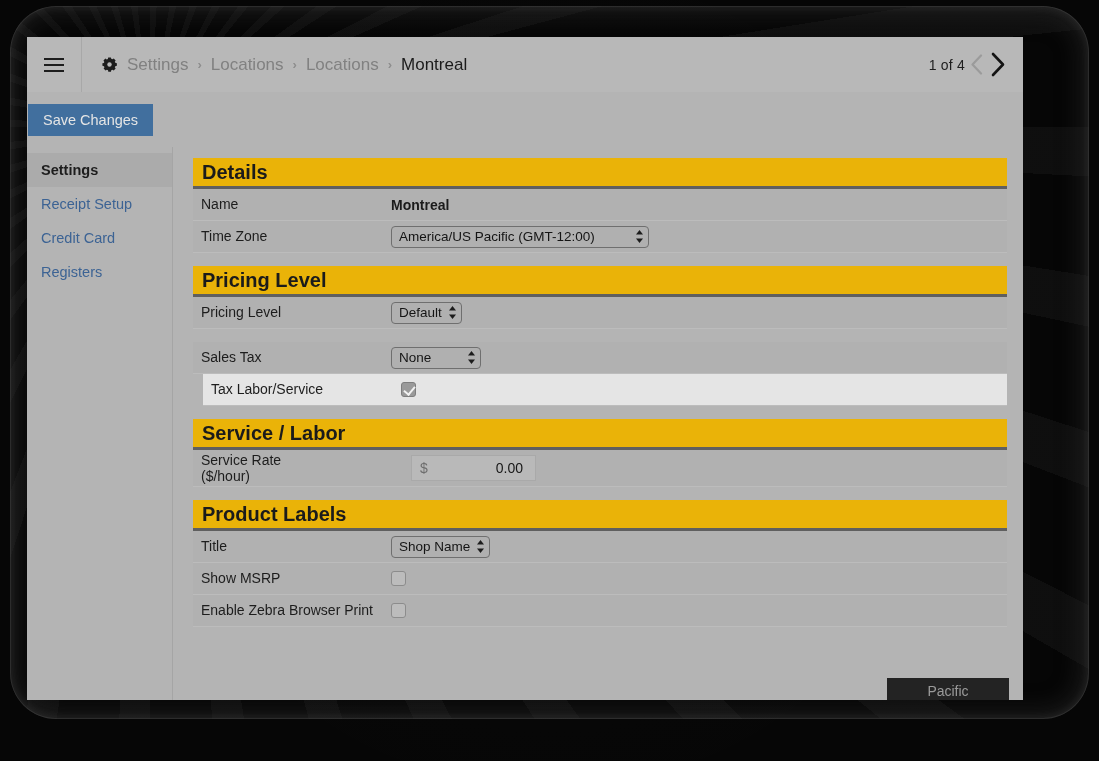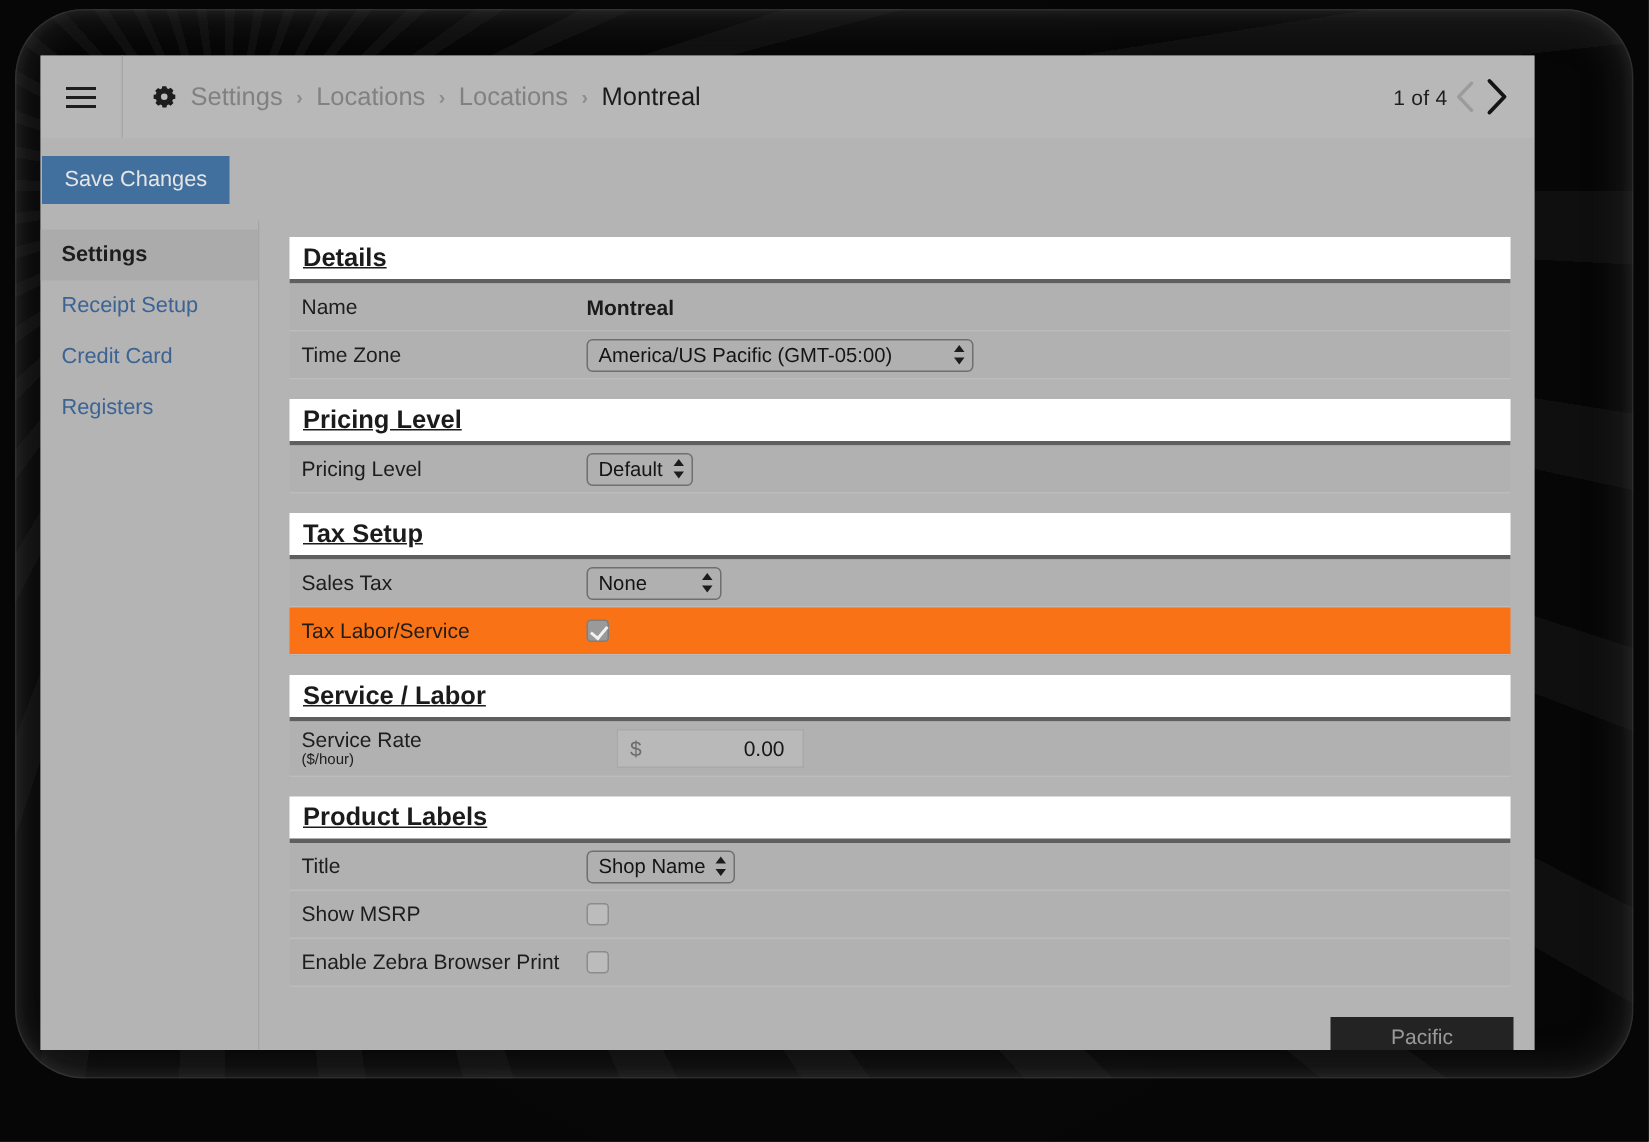--- a/index.html
+++ b/index.html
@@ -165,49 +165,48 @@
   .content {
     flex: 1 1 auto;
     background: #b4b4b4;
     padding: 11px 16px 0 20px;
     overflow: hidden;
     position: relative;
   }
 
   
   .sect-head {
-    background: #ffffff;
+    background: #eab308;
     border-bottom: 3px solid #5f5f5f;
     height: 31px;
     display: flex;
     align-items: center;
     padding-left: 9px;
-    font-size: 17px;
+    font-size: 20px;
     font-weight: bold;
     color: #1b1b1b;
-    text-decoration: underline;
   }
   .row {
     height: 32px;
     display: flex;
     align-items: center;
     border-bottom: 1px solid #bcbcbc;
     background: #b1b1b1;
     font-size: 14px;
     color: #1d1d1d;
   }
   .row.tall { height: 37px; align-items: center; gap: 20px; }
-  .row.hover { background: #f97316; }
+  .row.hover { background: #e5e5e5; margin-left: 10px; }
   .row-label {
     width: 198px;
     flex: 0 0 198px;
     padding-left: 8px;
     line-height: 1.16;
   }
-  .row-label small { display: block; font-size: 10px; }
+  .row-label small { display: block; font-size: 14px; }
   .row-value { flex: 1 1 auto; display: flex; align-items: center; }
   .val-strong { font-weight: bold; font-size: 14px; color: #1b1b1b; }
   .sect-gap { height: 13px; }
 
   
   .sel {
     display: inline-flex;
     align-items: center;
     height: 22px;
     background: #b0b0b0;
@@ -351,21 +350,21 @@
       <div class="row">
         <div class="row-label">Name</div>
         <div class="row-value">
           <span class="val-strong">Montreal</span>
         </div>
       </div>
       <div class="row">
         <div class="row-label">Time Zone</div>
         <div class="row-value">
           <div class="sel wide">
-            <span class="txt">America/US Pacific (GMT-05:00)</span>
+            <span class="txt">America/US Pacific (GMT-12:00)</span>
             <svg class="updown" viewBox="0 0 9 15">
               <path d="M4.5 1 8 5.6H1z" fill="#1c1c1c"></path>
                 <path d="M4.5 14 1 9.4h7z" fill="#1c1c1c"></path>
             </svg>
           </div>
         </div>
       </div>
 
       <div class="sect-gap"></div>
 
@@ -378,21 +377,20 @@
             <svg class="updown" viewBox="0 0 9 15">
               <path d="M4.5 1 8 5.6H1z" fill="#1c1c1c"></path>
                 <path d="M4.5 14 1 9.4h7z" fill="#1c1c1c"></path>
             </svg>
           </div>
         </div>
       </div>
 
       <div class="sect-gap"></div>
 
-      <div class="sect-head">Tax Setup</div>
       <div class="row">
         <div class="row-label">Sales Tax</div>
         <div class="row-value">
           <div class="sel mid">
             <span class="txt">None</span>
             <svg class="updown" viewBox="0 0 9 15">
               <path d="M4.5 1 8 5.6H1z" fill="#1c1c1c"></path>
                 <path d="M4.5 14 1 9.4h7z" fill="#1c1c1c"></path>
             </svg>
           </div>

